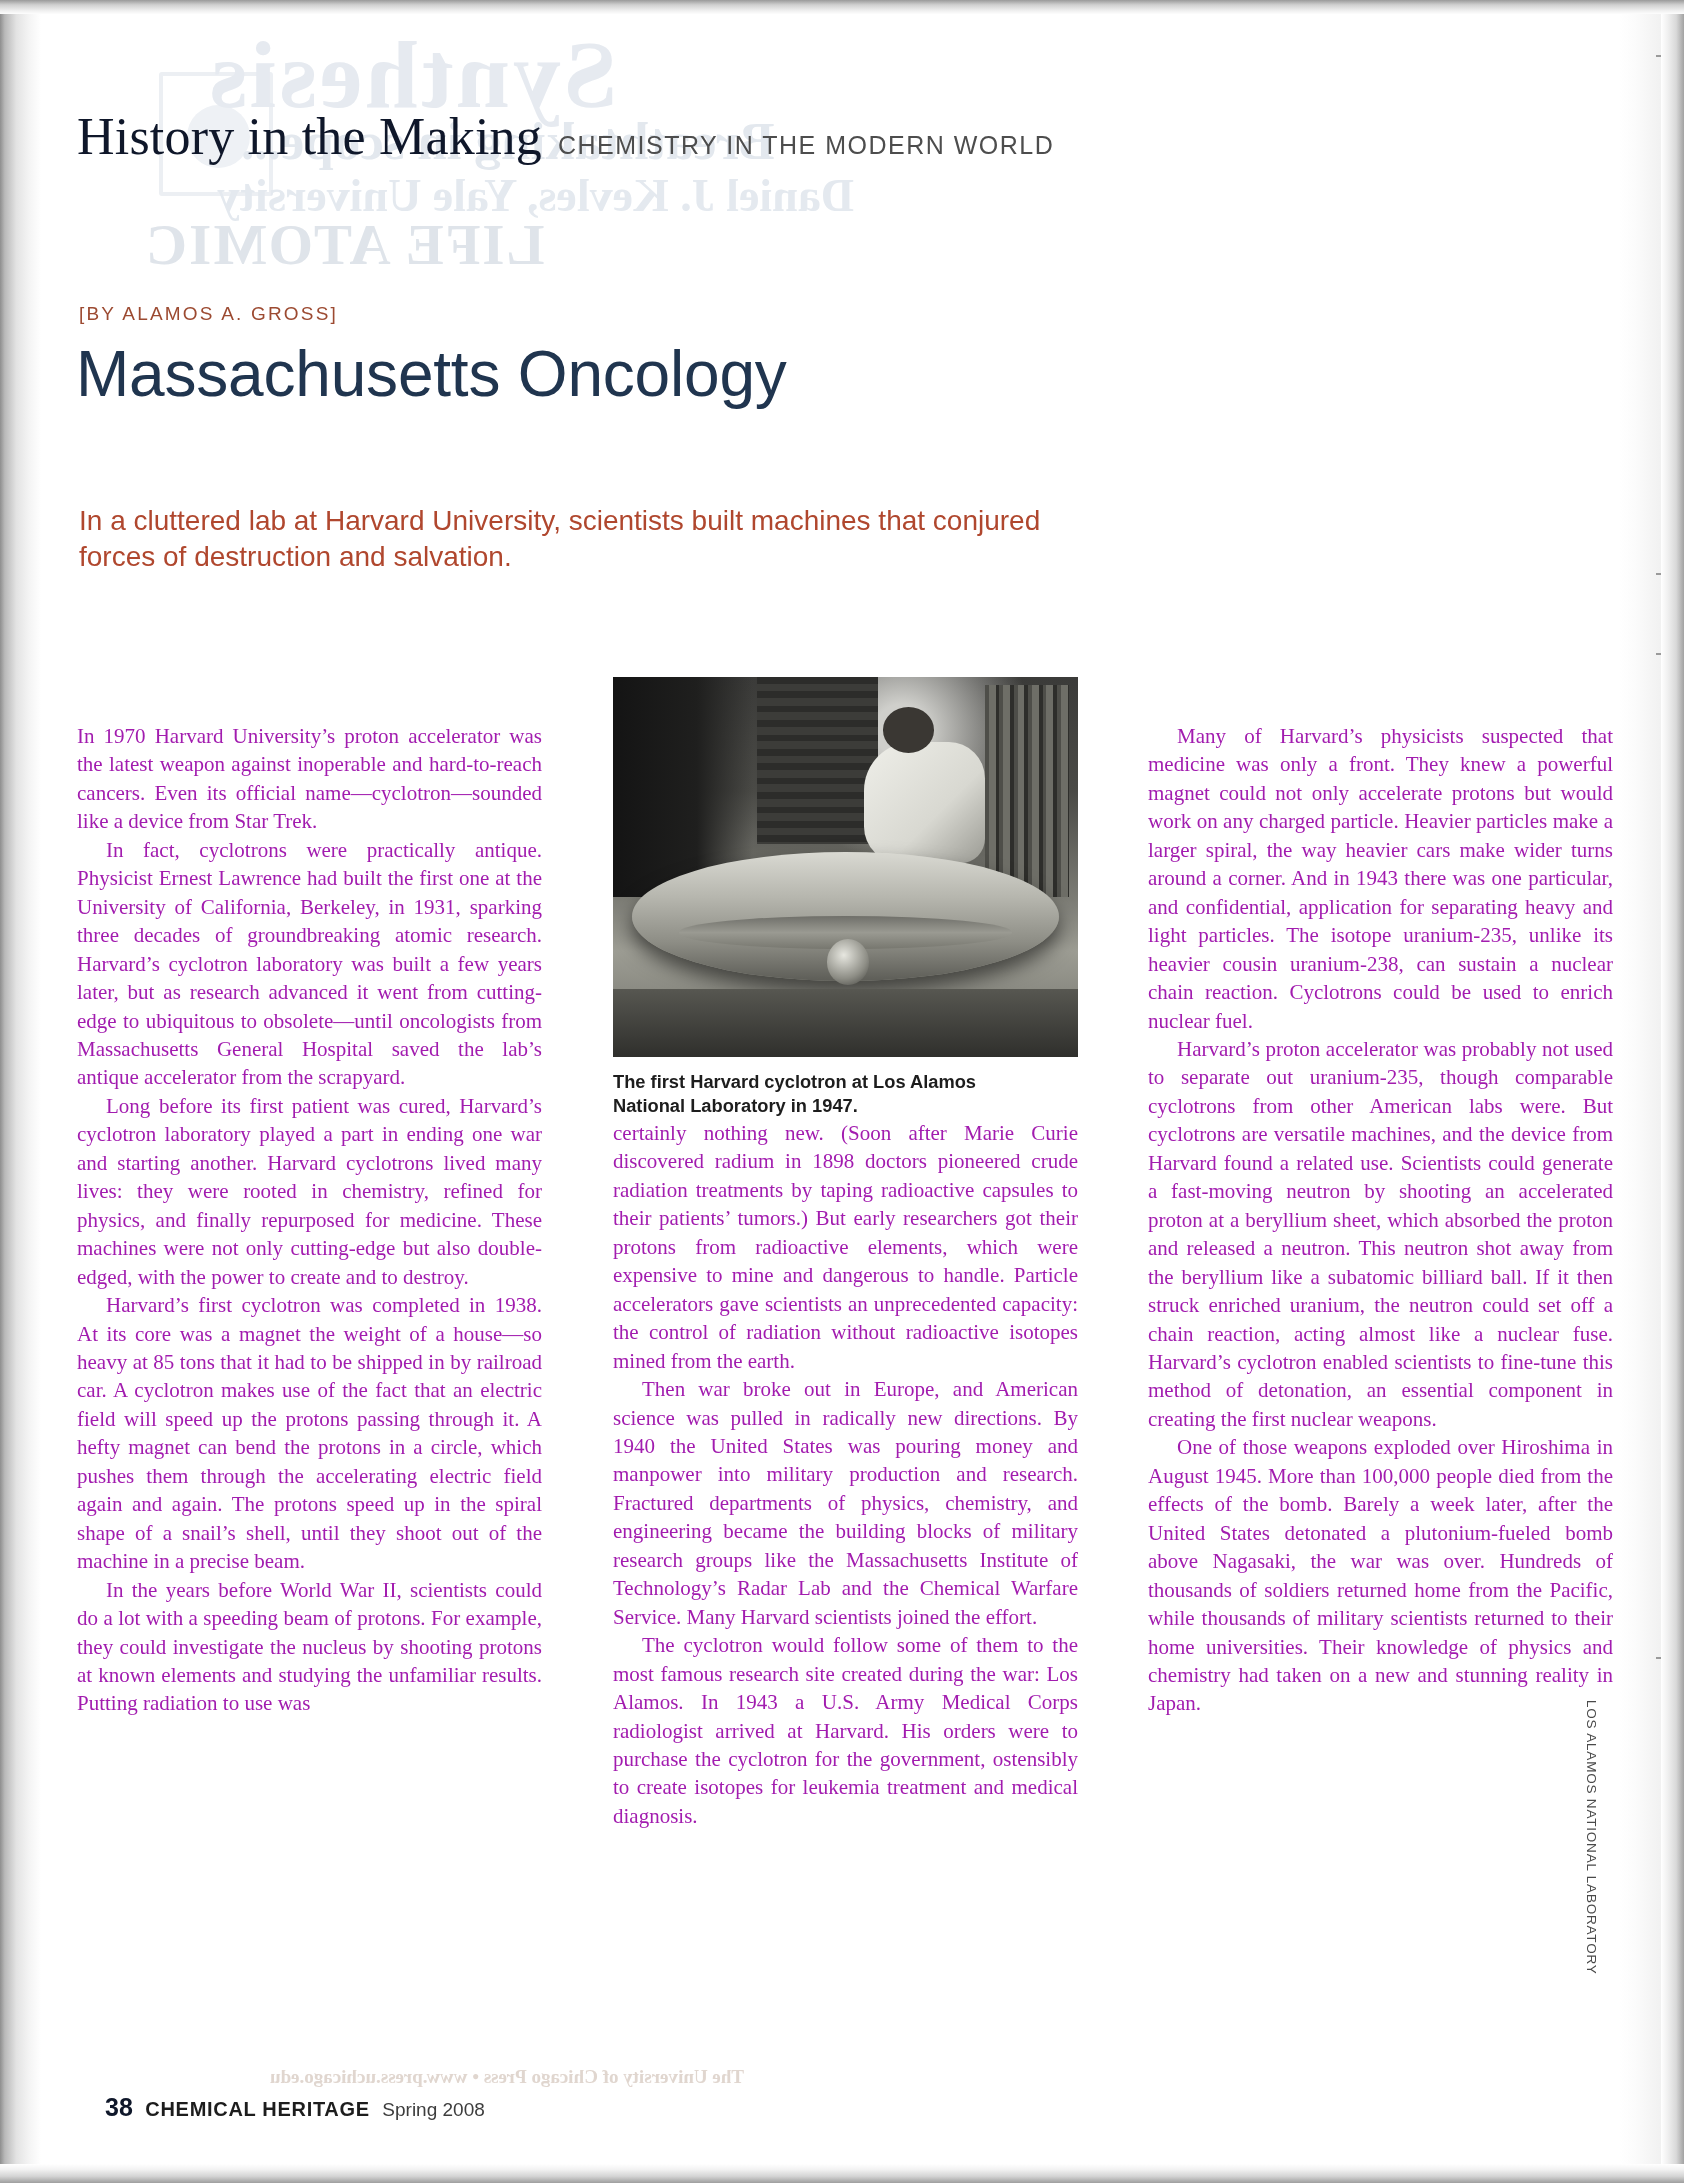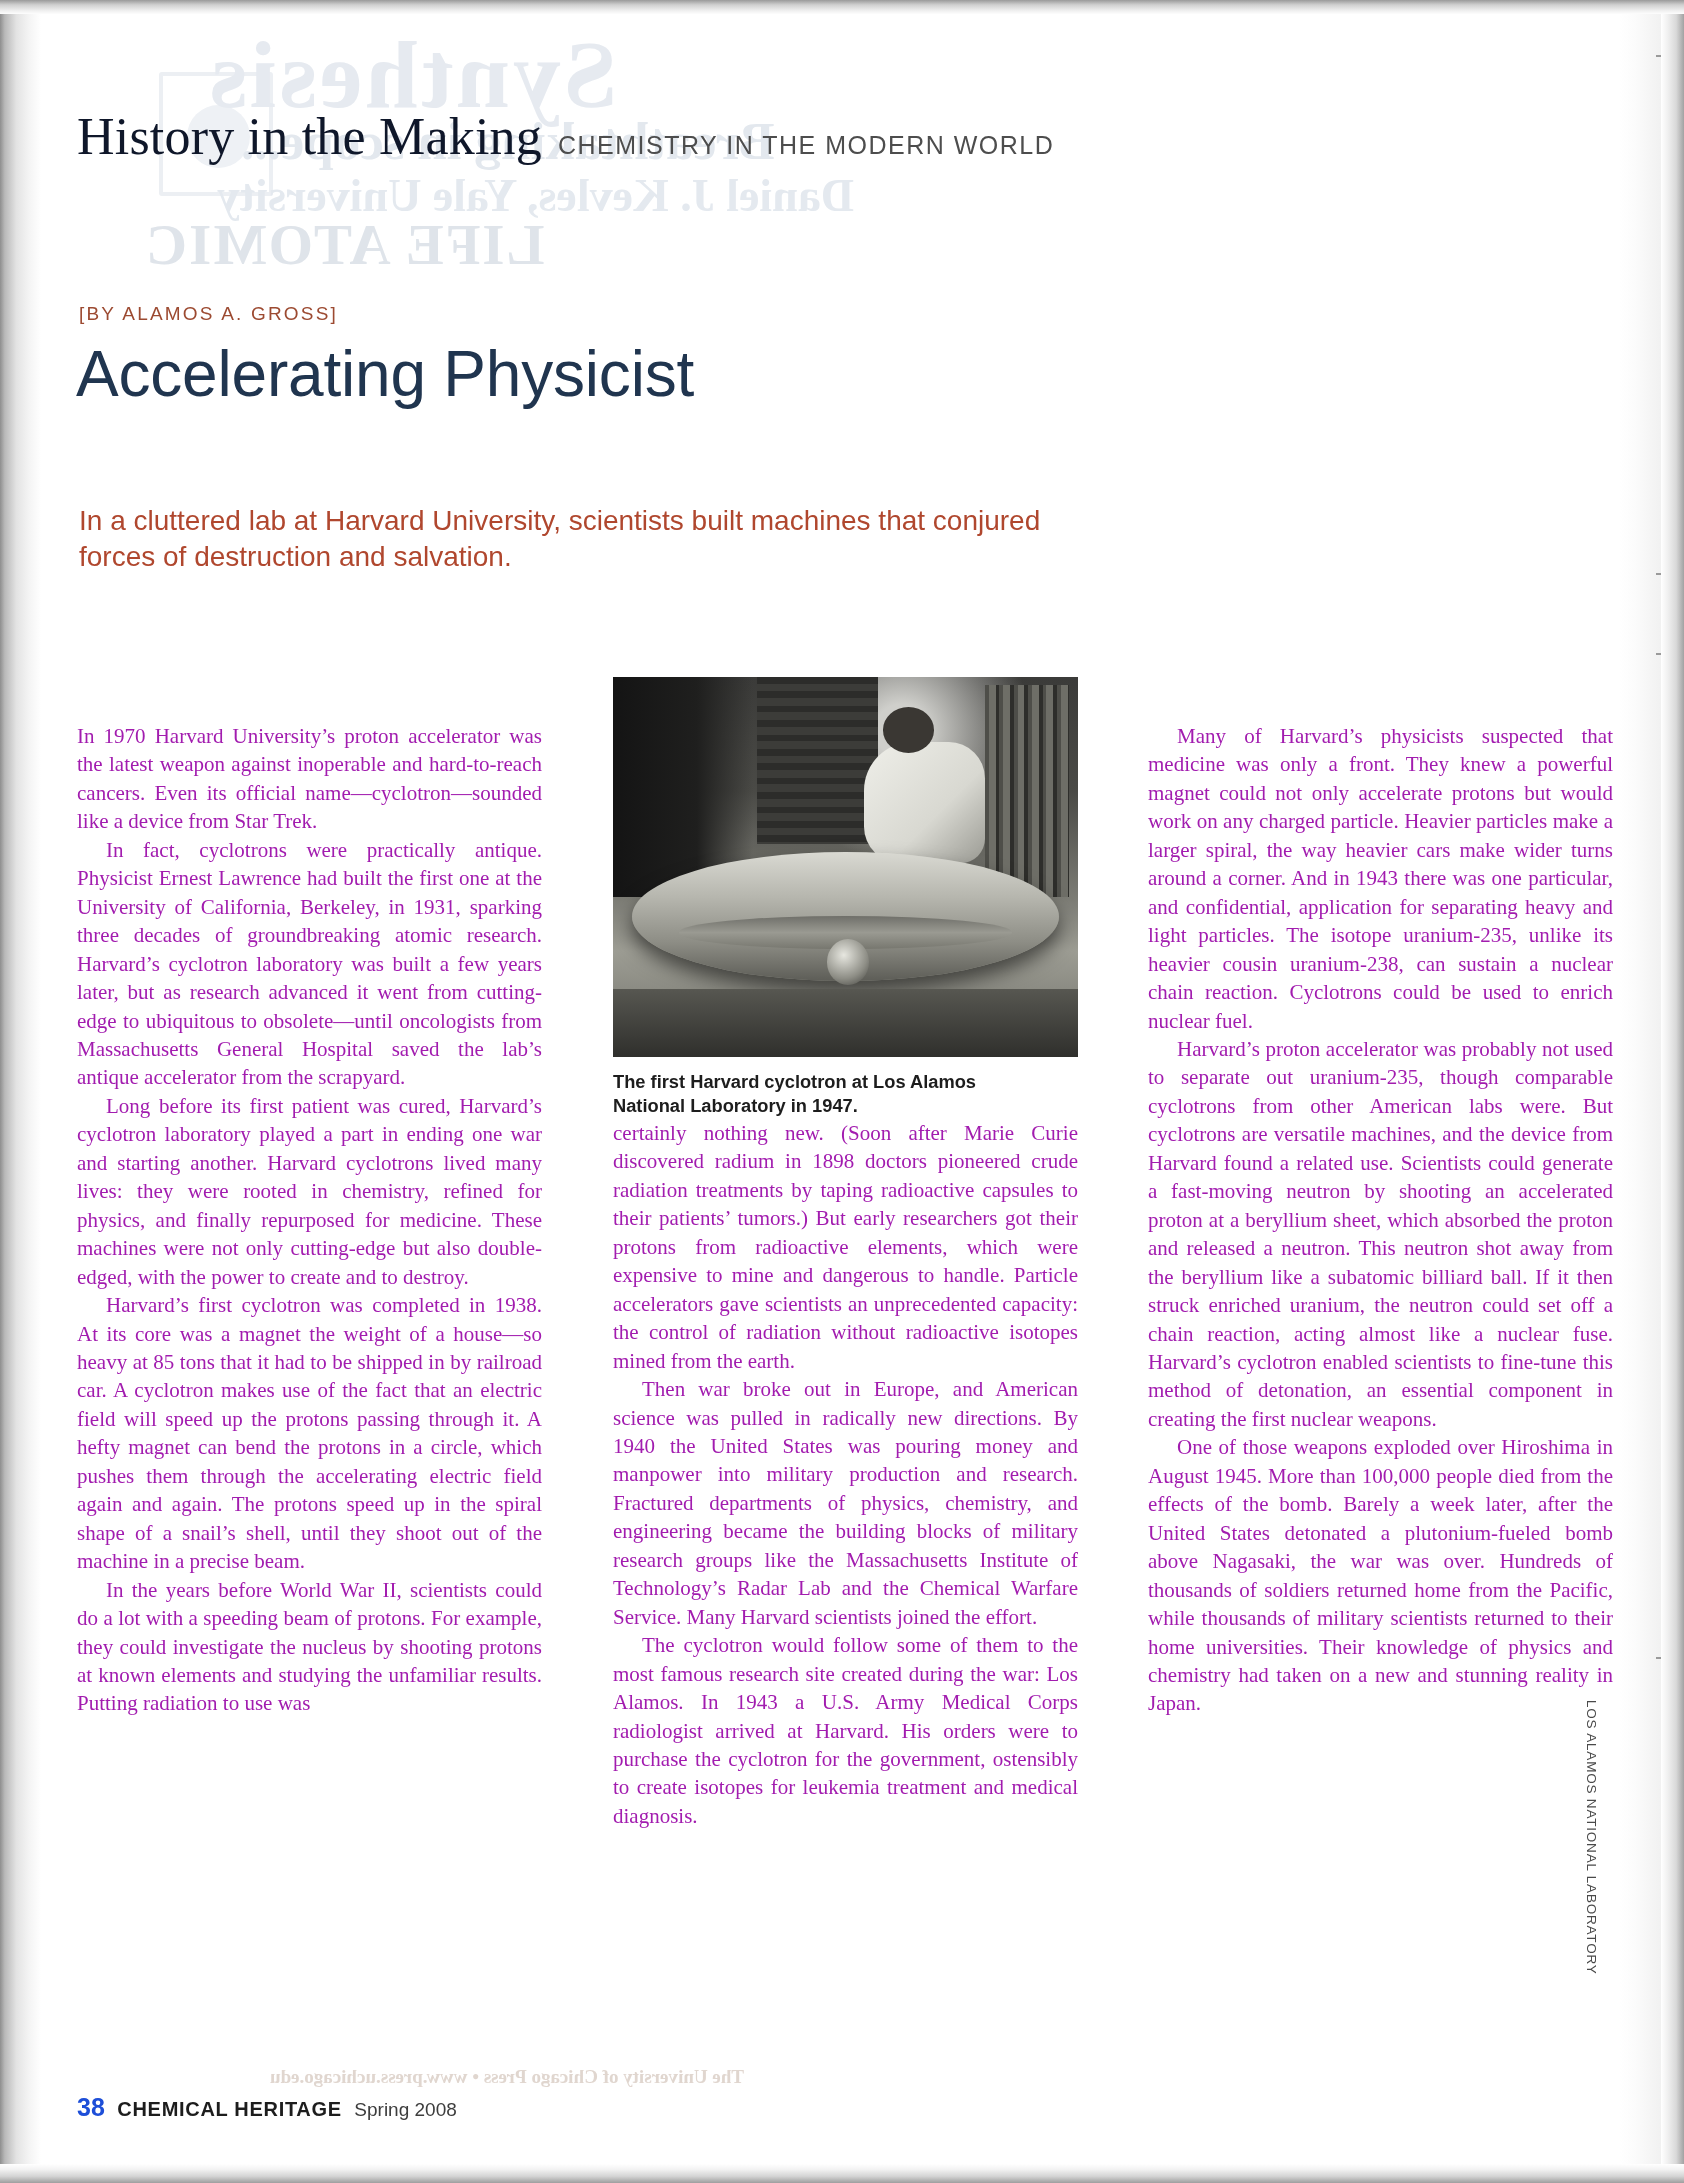--- a/index.html
+++ b/index.html
@@ -299,21 +299,22 @@
     left: 77px;
     top: 2093px;
     display: flex;
     align-items: baseline;
     gap: 12.5px;
   }
   .footer-page {
     font-family: "Liberation Sans", sans-serif;
     font-size: 25px;
     font-weight: 700;
-    color: #1d4ed8;
+    color: #0f172a;
+    margin-left: 28px;
   }
   .footer-pub {
     font-family: "Liberation Sans", sans-serif;
     font-size: 20px;
     font-weight: 700;
     letter-spacing: 0.7px;
     color: #1d1d1d;
   }
   .footer-issue {
     font-family: "Liberation Sans", sans-serif;
@@ -356,21 +357,21 @@
   <div class="tick" style="top:573px"></div>
   <div class="tick" style="top:653px"></div>
   <div class="tick" style="top:1657px"></div>
 
   <div class="masthead">
     <div class="masthead-title">History in the Making</div>
     <div class="masthead-sub">CHEMISTRY IN THE MODERN WORLD</div>
   </div>
 
   <div class="byline">[BY ALAMOS A. GROSS]</div>
-  <div class="headline">Accelerating Physicist</div>
+  <div class="headline">Massachusetts Oncology</div>
   <div class="deck">In a cluttered lab at Harvard University, scientists built machines that conjured forces of destruction and salvation.</div>
 
   <div class="figure">
     <div class="photo">
       <div class="sky"></div>
       <div class="rack"></div>
       <div class="pipes"></div>
       <div class="dark-left"></div>
       <div class="person-body"></div>
       <div class="person-head"></div>

